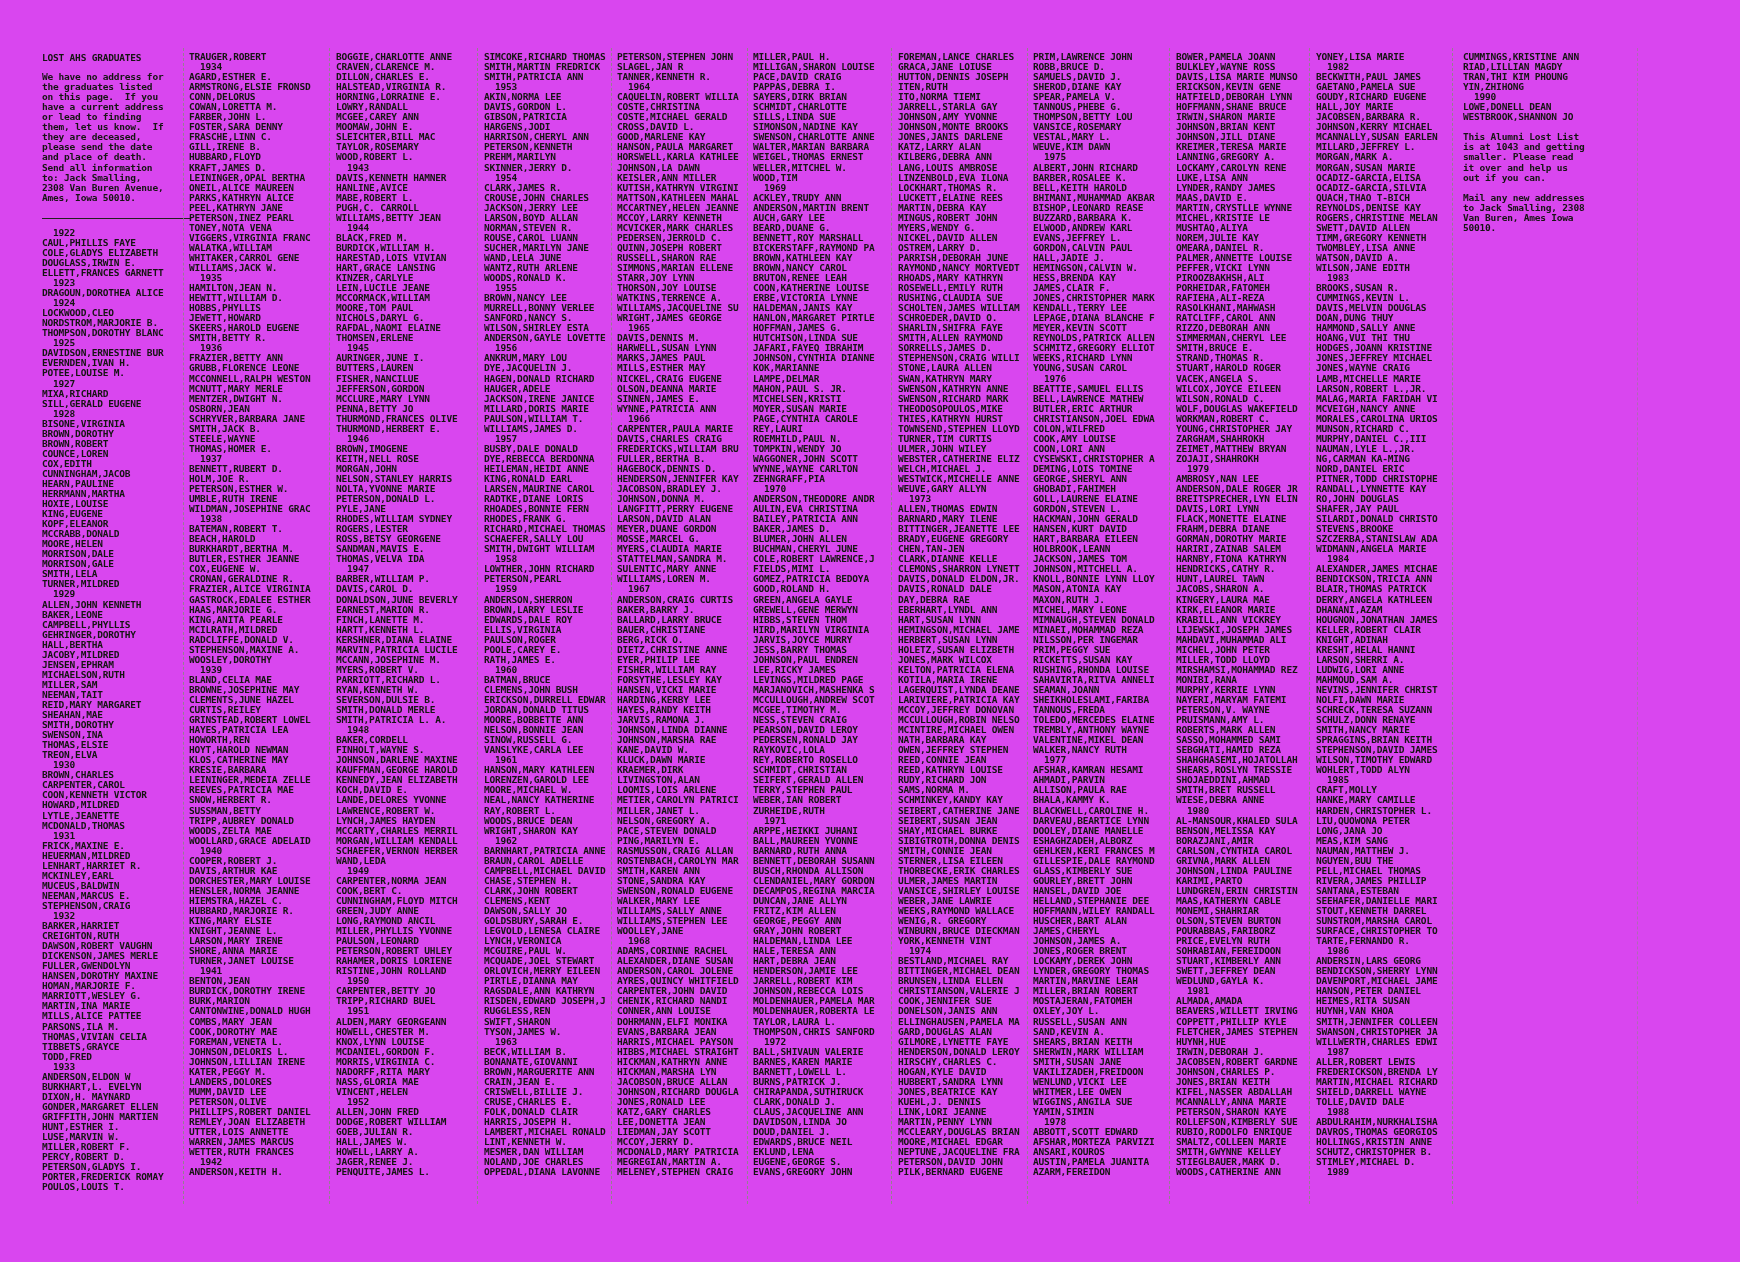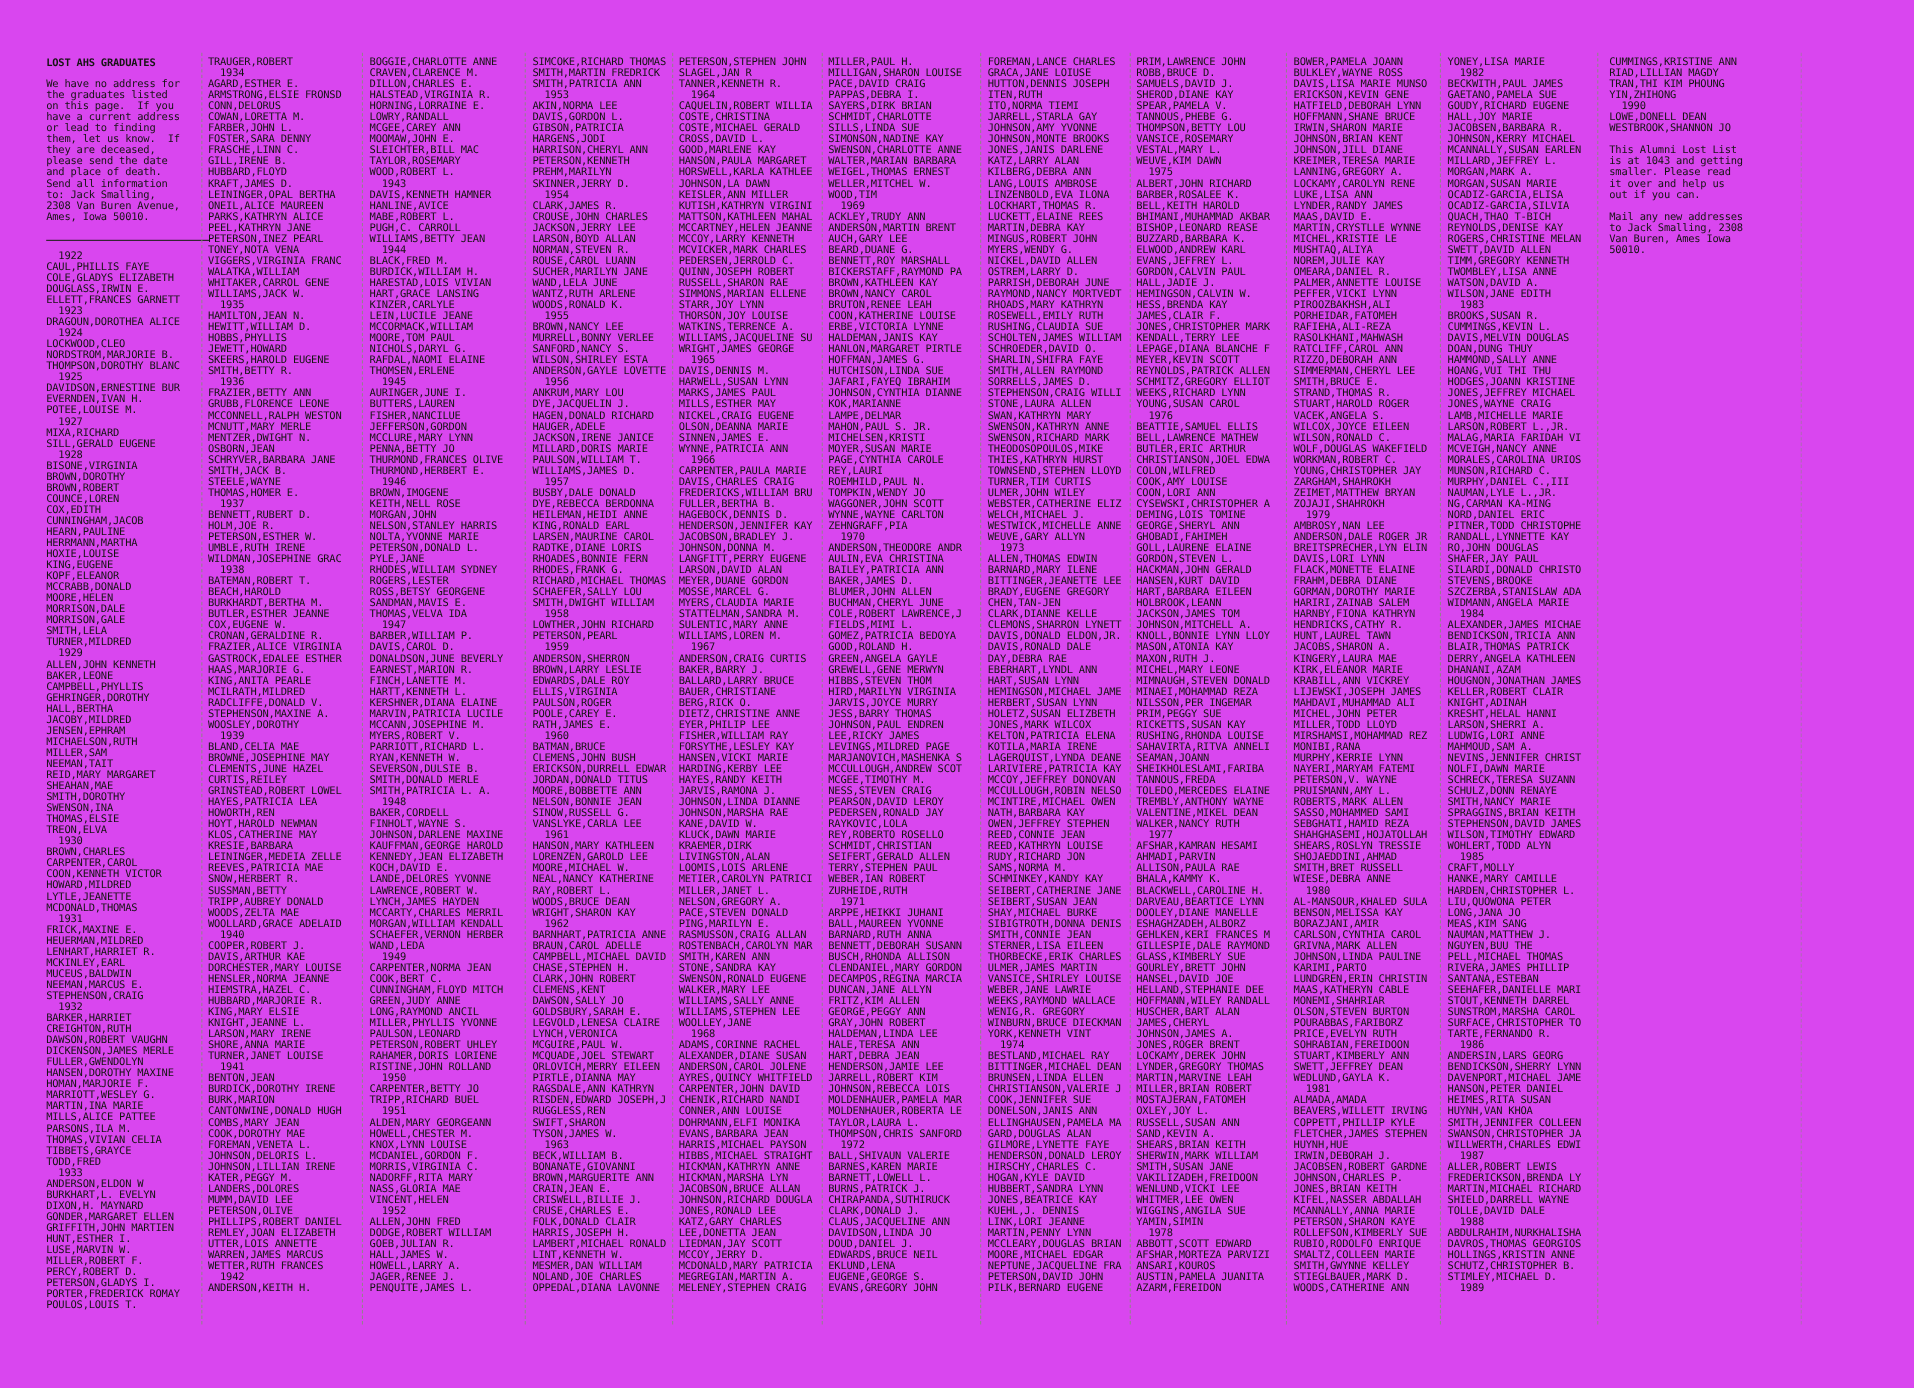--- a/index.html
+++ b/index.html
@@ -12,21 +12,21 @@
     position:relative;width:1740px;height:1262px;overflow:hidden;
     background:#d946ef;
     color:#151412;
   }
   .title{
     position:absolute;left:42px;top:52px;
     font-size:9.5px;font-weight:700;letter-spacing:-0.2px;white-space:pre;
   }
   .col{
     position:absolute;top:52px;
-    font-size:9.5px;font-weight:400;letter-spacing:-0.2px;
+    font-size:9.5px;font-weight:700;letter-spacing:-0.2px;
     white-space:pre;
   }
   .ln{height:10.06px;line-height:10.06px;white-space:pre;}
   .rule{
     width:148px;height:0;border-top:1.6px solid #232220;margin-top:5px;
   }
   .vsep{
     position:absolute;top:48px;height:1156px;width:0;
     border-left:1.3px dashed #8a8880;opacity:.85;
   }

